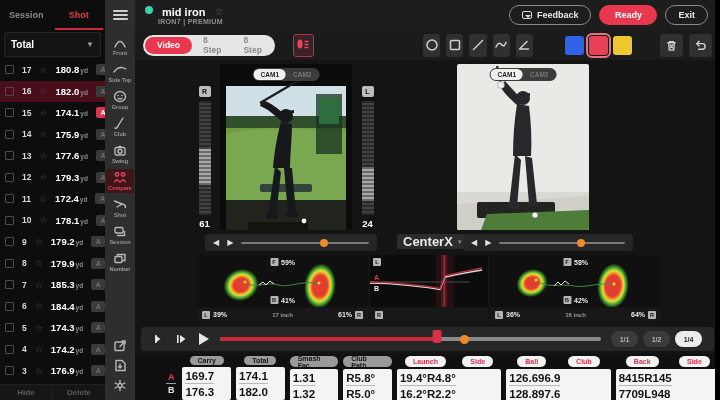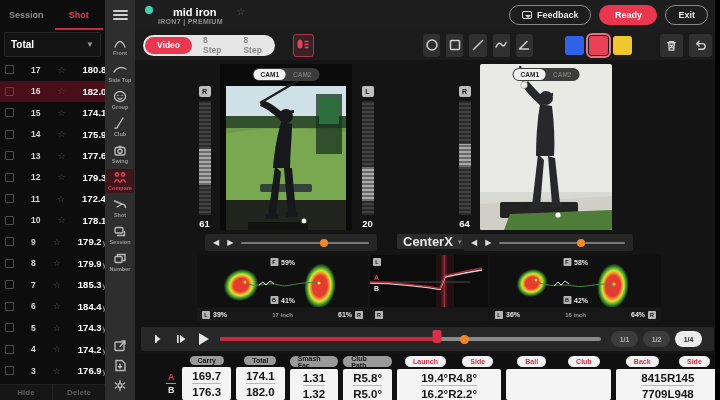--- a/index.html
+++ b/index.html
@@ -9,38 +9,38 @@
 
   
   .topbar { position:absolute; left:0; top:0; width:720px; height:30px; background:#1d1d1d; display:flex; align-items:center; z-index:5; }
   .tabzone { width:105px; height:30px; background:#0d0d0d; display:flex; }
   .tab { flex:1; display:flex; align-items:center; justify-content:center; font-size:9px; font-weight:bold; color:#8a8a8a; position:relative; cursor:pointer; }
   .tab.active { color:#e23b52; }
   .tab.active::after { content:""; position:absolute; left:2px; right:2px; bottom:0; height:2px; background:#c9293d; }
   .hamzone { width:30px; height:30px; background:#2e2e2e; display:flex; align-items:center; justify-content:center; }
   .ham { width:15px; } .ham div { height:2px; background:#cfcfcf; margin:2px 0; border-radius:1px; }
   .titlezone { display:flex; flex-direction:column; justify-content:center; margin-left:10px; }
-  .titlerow { display:flex; gap:20px; }
+  .titlerow { display:flex; gap:9px; }
   .dot { width:8px; height:8px; border-radius:50%; background:#3fd0b0; }
   .apptitle { font-size:11px; font-weight:bold; color:#fff; }
   .star-top { color:#6a6a6a; font-size:10px; }
   .subtitle { font-size:7px; font-weight:bold; color:#8f8f8f; letter-spacing:.3px; margin-left:13px; }
   .topbtns { margin-left:auto; display:flex; align-items:center; gap:8px; padding-right:12px; }
   .pillbtn { height:20px; border-radius:11px; display:flex; align-items:center; justify-content:center; font-size:9px; font-weight:bold; cursor:pointer; }
   .ready { width:58px; background:#e8374f; color:#fff; }
   .ghost { border:1px solid #8a8a8a; color:#e8e8e8; background:transparent; padding:0 12px; gap:5px; }
   .fb-ic { width:10px; height:8px; border:1px solid #ddd; border-radius:2px; position:relative; }
   .fb-ic::after { content:""; position:absolute; left:2px; bottom:-3px; border:3px solid transparent; border-top-color:#ddd; }
 
   
   .sidebar { position:absolute; left:0; top:30px; width:105px; height:370px; background:#0d0d0d; display:flex; flex-direction:column; }
   .filter { height:25px; margin:2px 4px; display:flex; align-items:center; padding:0 6px; color:#fff; font-size:10px; font-weight:bold; background:#141414; border:1px solid #262626; border-radius:2px; cursor:pointer; }
   .filter .chev { margin-left:auto; color:#9a9a9a; font-size:8px; }
   .shotlist { flex:1; overflow:hidden; }
-  .shotrow { height:21.5px; display:flex; align-items:center; padding:0 5px; gap:17px; cursor:pointer; }
+  .shotrow { height:21.5px; display:flex; align-items:center; padding:0 5px; gap:8px; cursor:pointer; }
   .shotrow.selected { background:#4a0e1b; }
   .cb { width:9px; height:9px; border:1px solid #4c4c4c; border-radius:1px; flex:none; }
   .snum { width:13px; text-align:right; font-size:8.5px; font-weight:bold; color:#d8d8d8; }
   .sstar { color:#555; font-size:9px; }
   .syd { font-size:9.5px; font-weight:bold; color:#fff; white-space:nowrap; }
   .syd small { font-size:6.5px; color:#8a8a8a; font-weight:bold; margin-left:1px; }
   .chips { margin-left:auto; display:flex; gap:3px; }
   .chip { width:14px; height:11px; border-radius:2px; background:#3a3a3a; color:#6e6e6e; font-size:7px; font-weight:bold; display:flex; align-items:center; justify-content:center; }
   .chip.red { background:#d8354a; color:#fff; }
   .chip.white { background:#f0f0f0; color:#222; }
@@ -138,21 +138,21 @@
   
   .datarow { position:relative; height:46px; padding-top:2px; display:flex; gap:5px; padding-left:30px; background:#101010; }
   .ablabels { width:14px; display:flex; flex-direction:column; align-items:center; justify-content:flex-start; padding-top:16px; gap:1px; }
   .ablabels .a { color:#e23b52; font-size:9px; font-weight:bold; }
   .ablabels .b { color:#e8e8e8; font-size:9px; font-weight:bold; }
   .ablabels .ln { width:10px; height:1px; background:#9a9a9a; }
   .tcol { display:flex; flex-direction:column; align-items:center; }
   .thead { height:11px; border-radius:6px; padding:0 8px; display:flex; align-items:center; font-size:7px; font-weight:bold; margin-bottom:2px; }
   .thead.gray { background:#9a9a9a; color:#141414; }
   .thead.white { background:#f2f2f2; color:#d2304a; }
-  .tbox { background:#f4f4f4; border-radius:2px; width:100%; flex:1; display:flex; flex-direction:column; align-items:center; padding:1px 3px; }
+  .tbox { background:#f4f4f4; border-radius:2px; width:100%; flex:1; display:flex; flex-direction:column; align-items:flex-start; padding:1px 3px; }
   .tval { text-align:center; font-size:11.5px; font-weight:bold; color:#141414; padding:2px 0 1px; }
   .tval.a { border-bottom:1px solid #b8b8b8; }
   .single { width:55px; }
   .pair { width:118px; }
   .pairheads { display:flex; width:100%; justify-content:space-around; }
   .pairvals { display:flex; }
   .pairvals > div { flex:1; }
 </style>
 </head>
 <body>
@@ -538,32 +538,25 @@
               <path d="M62 58 C54 50 46 44 40 42 L42 36 C50 38 60 46 66 52 Z"></path>
             </g>
             <path d="M40 39 L86 12" stroke="#1c1d20" stroke-width="2.2"></path>
           </svg>
         </div>
         <div class="meter">
           <div class="mbadge">L</div>
           <div class="mbar">
               <div class="mlevel" style="top:58%;height:30%"></div>
             </div>
-          <div class="mval">20</div>
+          <div class="mval">24</div>
         </div>
       </div>
 
       <div class="vgroup right">
-        <div class="meter">
-          <div class="mbadge">R</div>
-          <div class="mbar">
-              <div class="mlevel" style="top:38%;height:20%"></div>
-            </div>
-          <div class="mval">64</div>
-        </div>
         <div class="video">
           <div class="cams">
             <span class="camon">CAM1</span>
             <span class="camoff">CAM2</span>
           </div>
           <svg class="scene" viewBox="0 0 132 166" preserveAspectRatio="none">
             <rect width="132" height="166" fill="#e9e9e6"></rect>
             <rect x="0" y="128" width="132" height="38" fill="#d9d9d3"></rect>
             <path d="M0 140 L132 132 L132 166 L0 166 Z" fill="#cfcfc8"></path>
             <rect x="20" y="138" width="78" height="16" rx="2" fill="#232323"></rect>
@@ -778,20 +771,28 @@
               <div class="tval">R2.2°</div>
             </div>
         </div>
       </div>
       <div class="tcol pair">
         <div class="pairheads">
           <div class="thead white">Ball</div>
           <div class="thead white">Club</div>
         </div>
         <div class="tbox">
+          <div class="pairvals">
+              <div class="tval a">126.6</div>
+              <div class="tval a">96.9</div>
+            </div>
+          <div class="pairvals">
+              <div class="tval">128.8</div>
+              <div class="tval">97.6</div>
+            </div>
         </div>
       </div>
       <div class="tcol pair">
         <div class="pairheads">
           <div class="thead white">Back</div>
           <div class="thead white">Side</div>
         </div>
         <div class="tbox">
           <div class="pairvals">
               <div class="tval a">8415</div>

